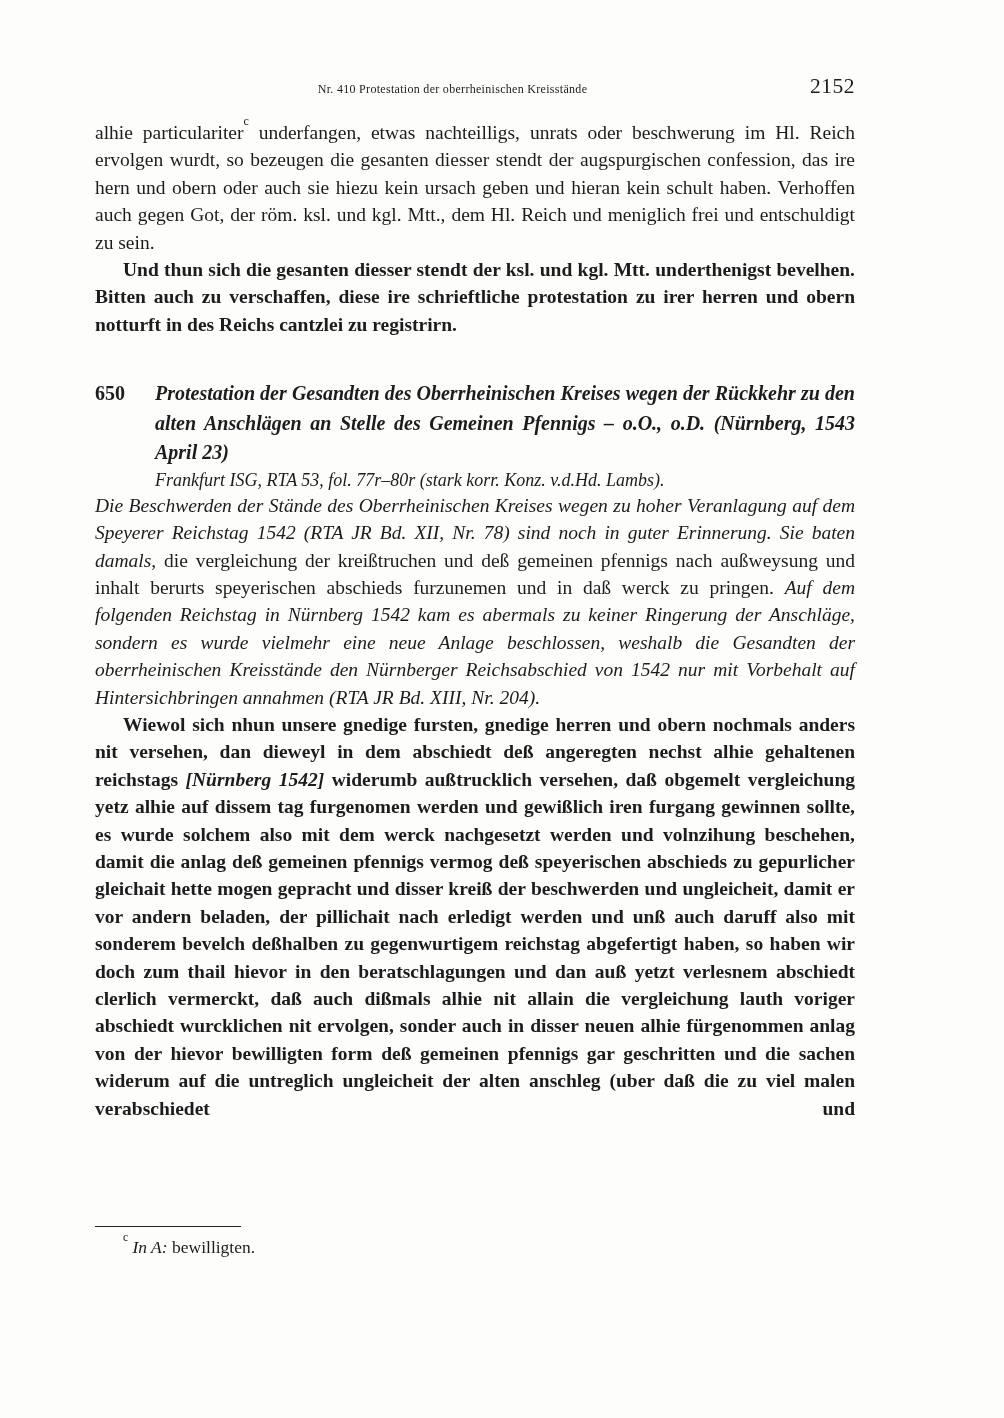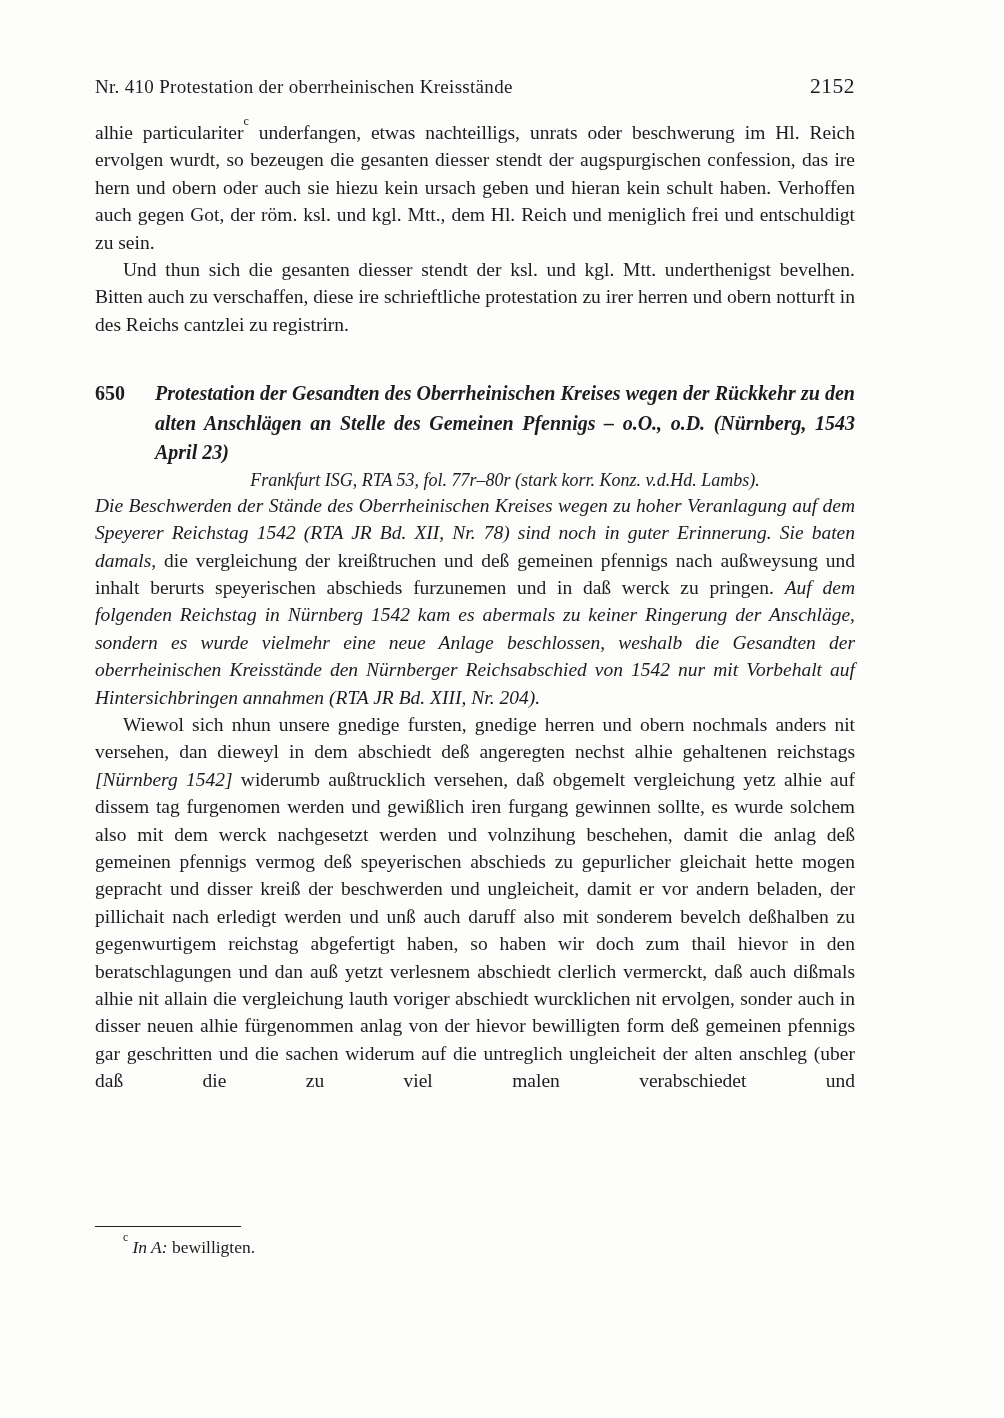--- a/index.html
+++ b/index.html
@@ -24,41 +24,42 @@
   .running-head {
     position: absolute;
     top: 74px;
     left: 95px;
     width: 760px;
     display: flex;
     align-items: baseline;
   }
   .running-title {
     flex: 1;
-    font-size: 19px;
+    text-align: center;
+    font-size: 12px;
     letter-spacing: 0.3px;
   }
   .page-number {
     font-size: 21.5px;
     letter-spacing: 0.5px;
   }
   
   .text-block {
     position: absolute;
     top: 119px;
     left: 95px;
     width: 760px;
     font-size: 19.5px;
     line-height: 27.4px;
     text-align: justify;
     hyphens: auto;
     -webkit-hyphens: auto;
   }
   .text-block p { margin: 0; }
-  .indent { text-indent: 28px; }
+  .indent { text-indent: 28px; font-weight: bold; }
   .body-cut { text-align-last: justify; }
   .note-ref {
     font-size: 12px;
     line-height: 0;
     position: relative;
     top: -7px;
   }
   
   .doc-heading {
     position: relative;
@@ -83,21 +84,21 @@
     font-style: inherit;
     text-align: justify;
   }
   
   .source-line {
     margin-top: 16px;
     padding-left: 60px;
     font-style: italic;
     font-size: 18px;
     line-height: 24px;
-    text-align: center;
+    text-align: left;
   }
   
   .regest { margin-top: 10px; }
   .regest em { font-style: italic; }
   .regest .roman { font-style: normal; }
   
   .footnotes {
     position: absolute;
     left: 95px;
     top: 1226px;

